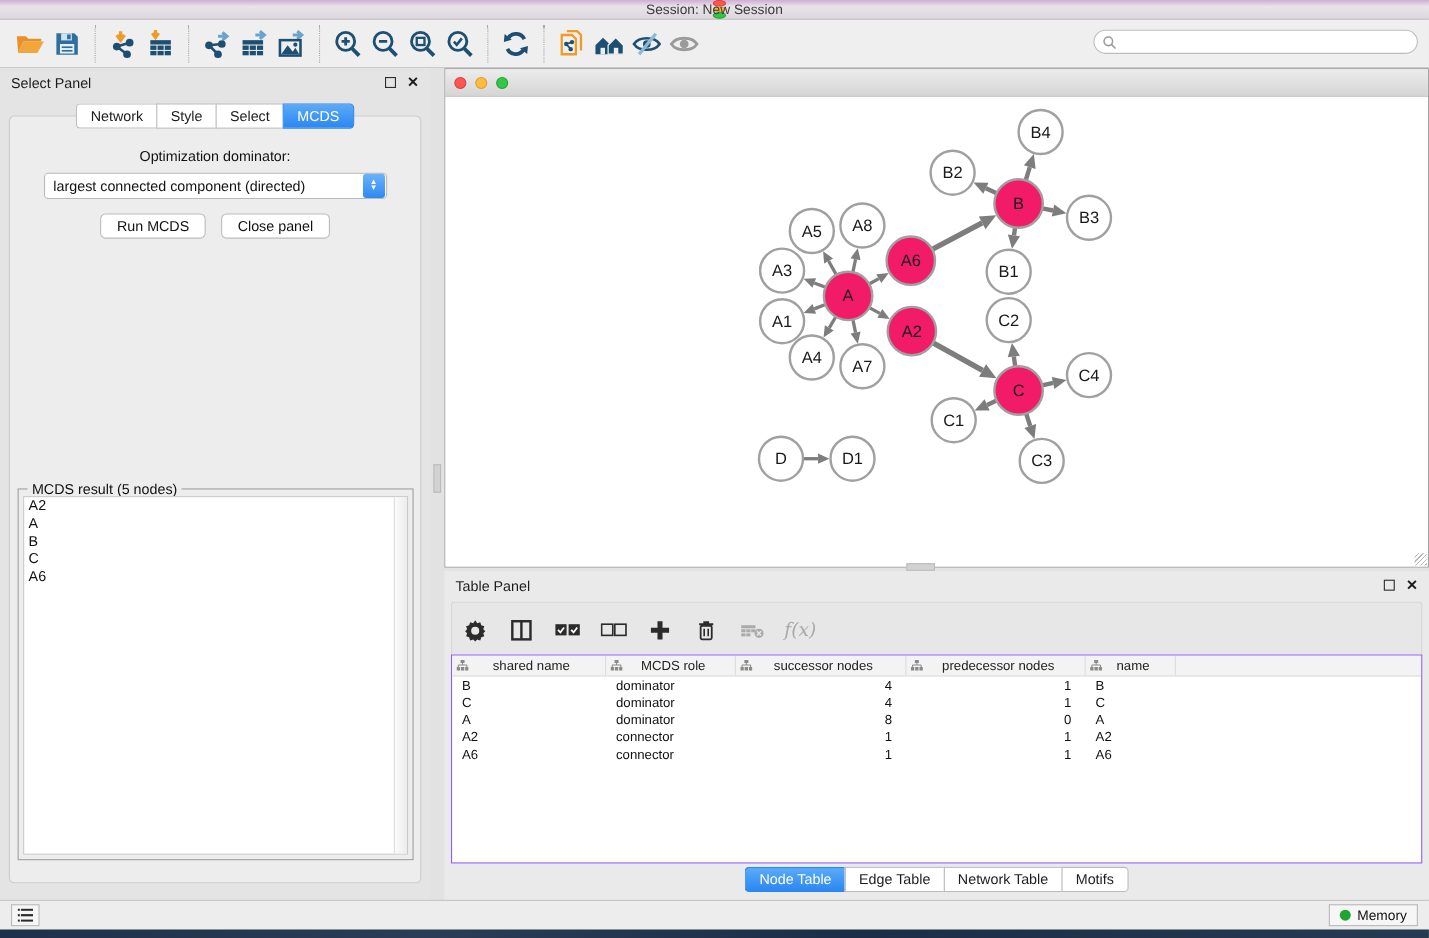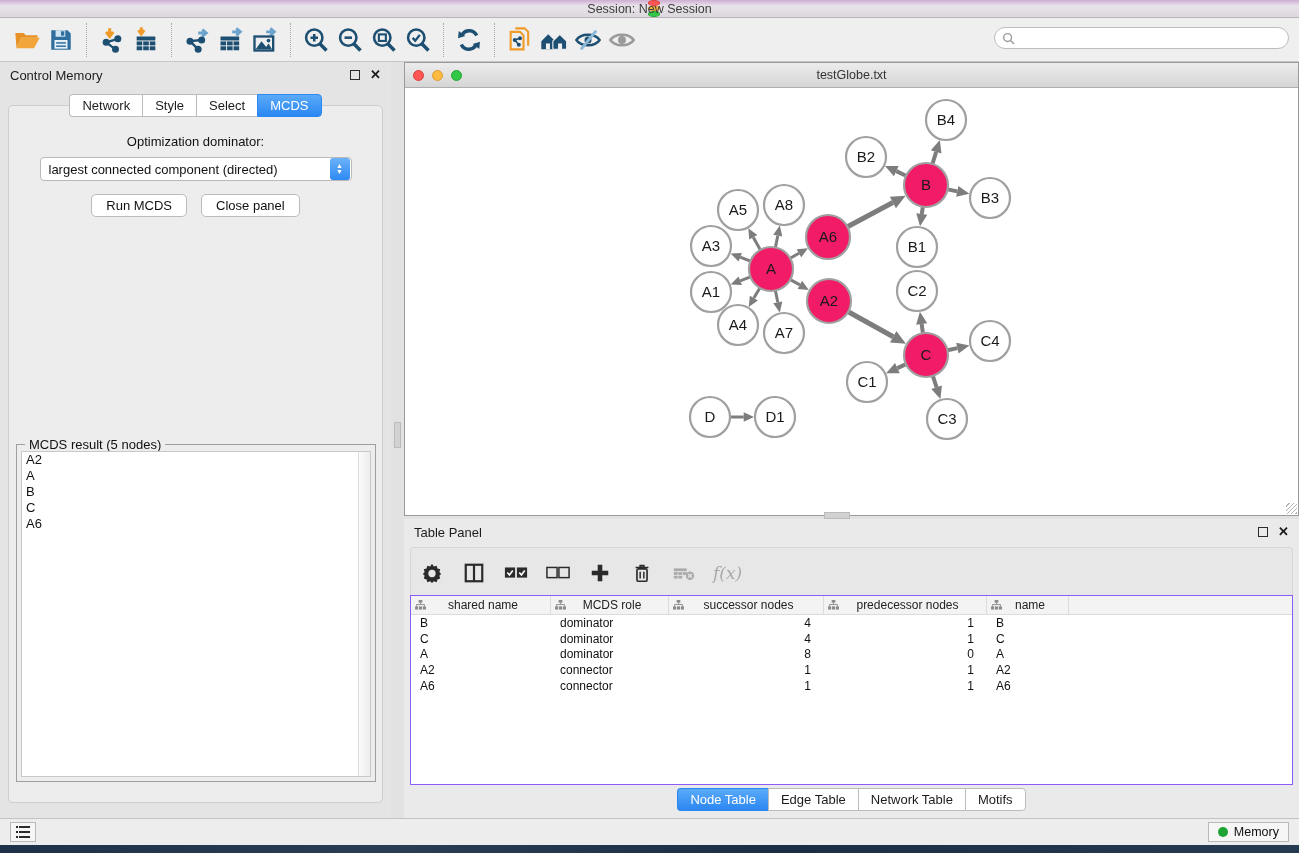--- a/index.html
+++ b/index.html
@@ -262,21 +262,21 @@
     <svg width="13" height="13" viewBox="0 0 14 14">
         <circle cx="6" cy="6" r="4.2" fill="none" stroke="#9a9a9a" stroke-width="1.5"></circle>
         <path d="M9 9 L13 13" stroke="#9a9a9a" stroke-width="1.5"></path>
       </svg>
     <input type="text" placeholder="" style="">
   </div>
 </div>
 
 <div id="control-panel">
   <div class="panel-head">
-    <span class="panel-title">Control Memory</span>
+    <span class="panel-title">Select Panel</span>
     <span class="panel-head-icons">
       <span class="float-ic"></span>
       <span class="close-ic">✕</span>
     </span>
   </div>
   <div id="cp-tabs">
     <div class="seg-tab">Network</div>
     <div class="seg-tab">Style</div>
     <div class="seg-tab">Select</div>
     <div class="seg-tab active">MCDS</div>
@@ -308,21 +308,20 @@
   </div>
 </div>
 
 <div id="right-region">
 
   <div id="network-window">
     <div id="net-titlebar">
       <span class="tl-sm red tl" style="margin-left:8px"></span>
       <span class="tl-sm yel tl"></span>
       <span class="tl-sm grn tl"></span>
-      <div id="net-title">testGlobe.txt</div>
     </div>
     <div id="net-canvas">
       <svg id="graph-svg" width="893" height="427">
           <line x1="355.260637037095" y1="161.7993207632911" x2="348.2791845790421" y2="149.31733000495404" stroke="#7d7d7d" stroke-width="3"></line>
           <polygon points="343.2512101009548,140.32792108958577 352.32441859095786,147.05474148981475 344.2339505671264,151.57991852009334" fill="#7d7d7d"></polygon>
           <line x1="370.3793183343823" y1="159.44027896919482" x2="372.7694243697197" y2="147.6736031029183" stroke="#7d7d7d" stroke-width="3"></line>
           <polygon points="374.8197415899078,137.57973371122313 377.3116655959825,148.59624585200294 368.22718314345684,146.75096035383365" fill="#7d7d7d"></polygon>
           <line x1="345.4575854193549" y1="173.12540774408606" x2="335.2262534715542" y2="169.20339716409578" stroke="#7d7d7d" stroke-width="3"></line>
           <polygon points="325.60866846334307,165.5166562442815 336.8852868854706,164.8754839104008 333.56722005763777,173.53131041779076" fill="#7d7d7d"></polygon>
           <line x1="345.4575854193549" y1="188.87459225591394" x2="335.2262534715542" y2="192.79660283590422" stroke="#7d7d7d" stroke-width="3"></line>

